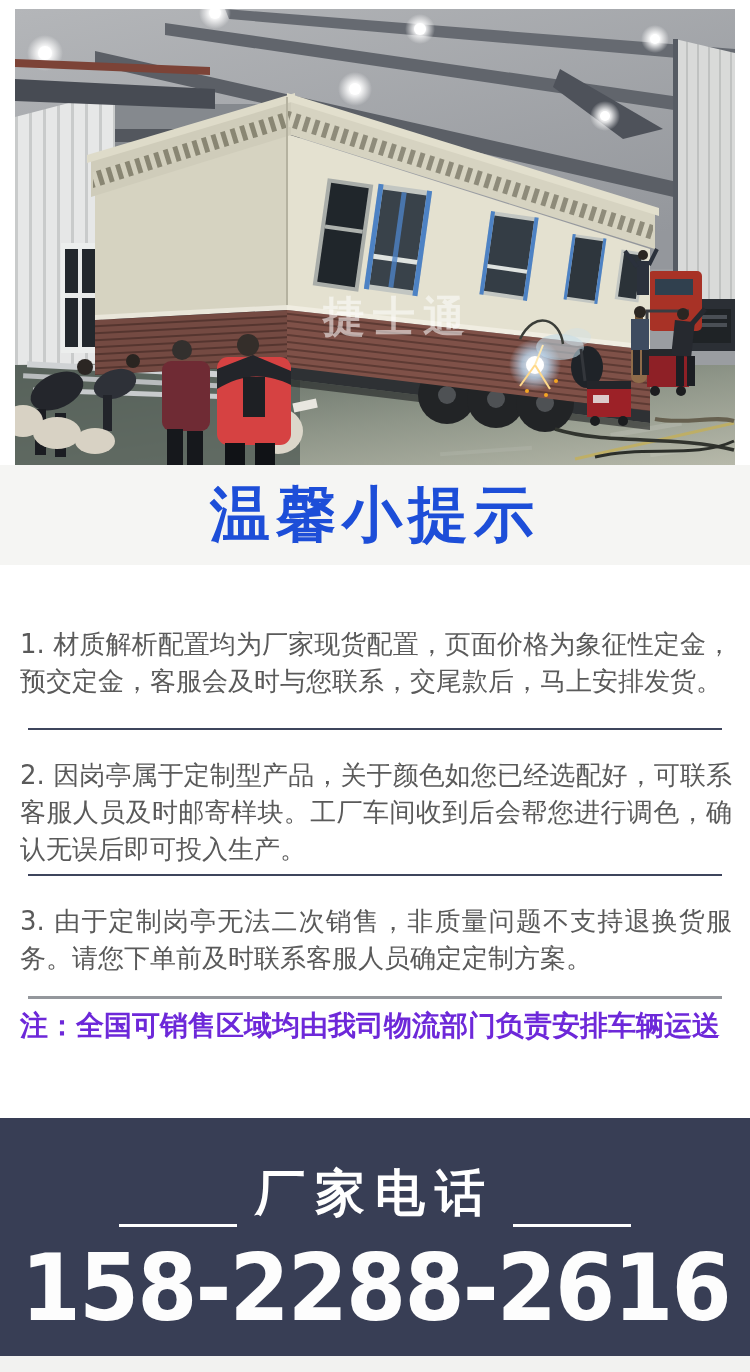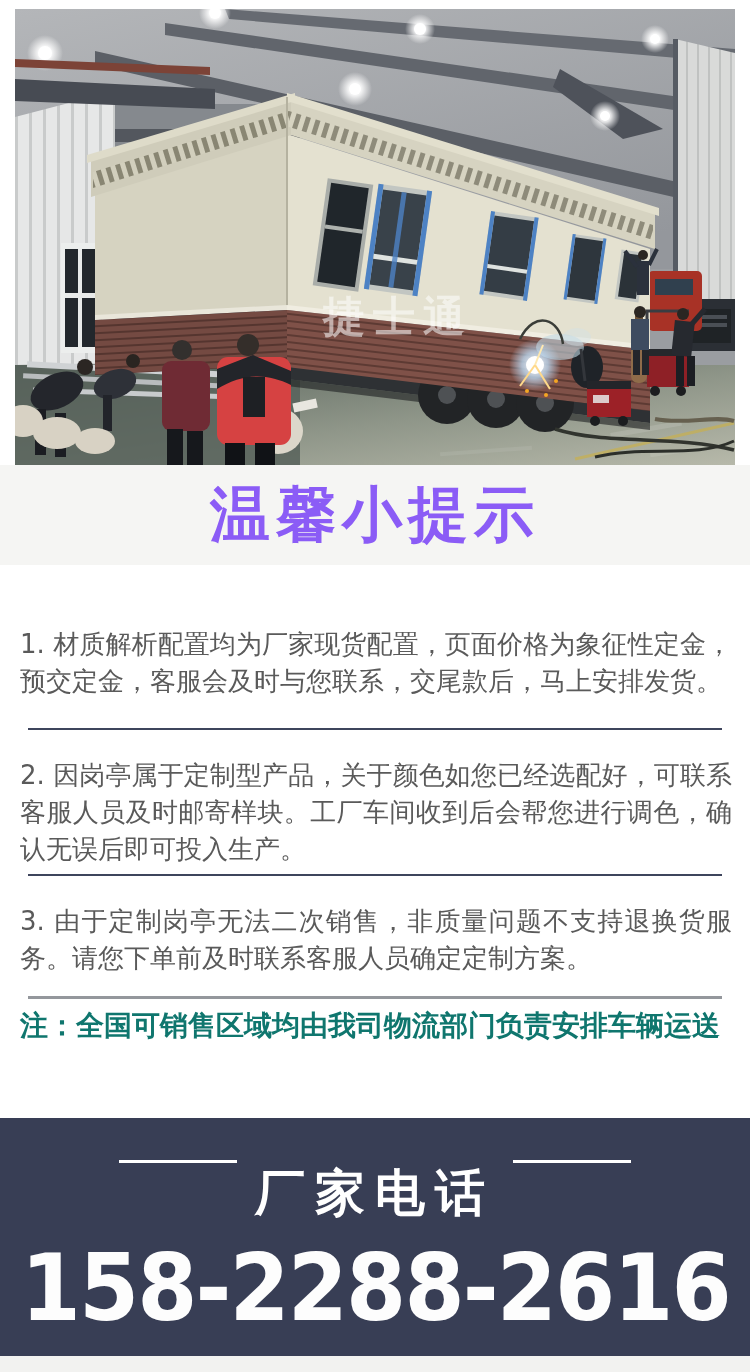--- a/index.html
+++ b/index.html
@@ -10,42 +10,42 @@
   
   .photo{position:absolute;left:15px;top:9px;width:720px;height:456px;background:#9a9da1;text-align:right;}
   .photo svg{display:block;width:100%;height:100%;}
   
   .title-band{
     position:absolute;left:0;top:465px;width:750px;height:100px;background:#f5f5f3;
     display:flex;align-items:center;justify-content:center;
   }
   .title-band h1{
     margin:0;font-family:"DejaVu Serif","Liberation Serif",serif;
-    font-size:60px;font-weight:bold;color:#8b5cf6;letter-spacing:6px;white-space:nowrap;
+    font-size:60px;font-weight:bold;color:#1d4ed8;letter-spacing:6px;white-space:nowrap;
   }
   
   .tip{
     position:absolute;left:20px;width:712px;margin:0;
     font-size:26px;line-height:37px;color:#5a5a5a;text-align:justify;
   }
   #tip1{top:626px;} #tip2{top:757px;} #tip3{top:903px;}
   .divider{position:absolute;left:28px;width:694px;}
   #div1{top:728px;height:2px;background:#3e455c;}
   #div2{top:874px;height:2px;background:#3e455c;}
   #div3{top:996px;height:3px;background:#94979c;}
   .note{
     position:absolute;left:20px;top:1006px;width:712px;margin:0;
-    font-size:28px;line-height:40px;font-weight:bold;color:#0f766e;white-space:nowrap;
+    font-size:28px;line-height:40px;font-weight:bold;color:#6d28d9;white-space:nowrap;
   }
   
   .footer{
     position:absolute;left:0;top:1118px;width:750px;height:238px;background:#383e55;
     color:#ffffff;display:flex;flex-direction:column;align-items:center;
   }
-  .footer-label-row{margin-top:42px;display:flex;align-items:flex-start;gap:18px;}
+  .footer-label-row{margin-top:42px;display:flex;align-items:flex-end;gap:18px;}
   .footer-line{width:118px;height:3px;background:#ffffff;}
   .footer-label{font-size:50px;font-weight:bold;letter-spacing:10px;white-space:nowrap;}
   .phone{
     margin-top:8px;font-size:92px;font-weight:bold;letter-spacing:-2px;
     transform:scaleX(0.94);white-space:nowrap;color:#fdfdfd;
   }
   .bottom-strip{position:absolute;left:0;top:1356px;width:750px;height:16px;background:#f2f2f0;}
 </style>
 </head>
 <body>

